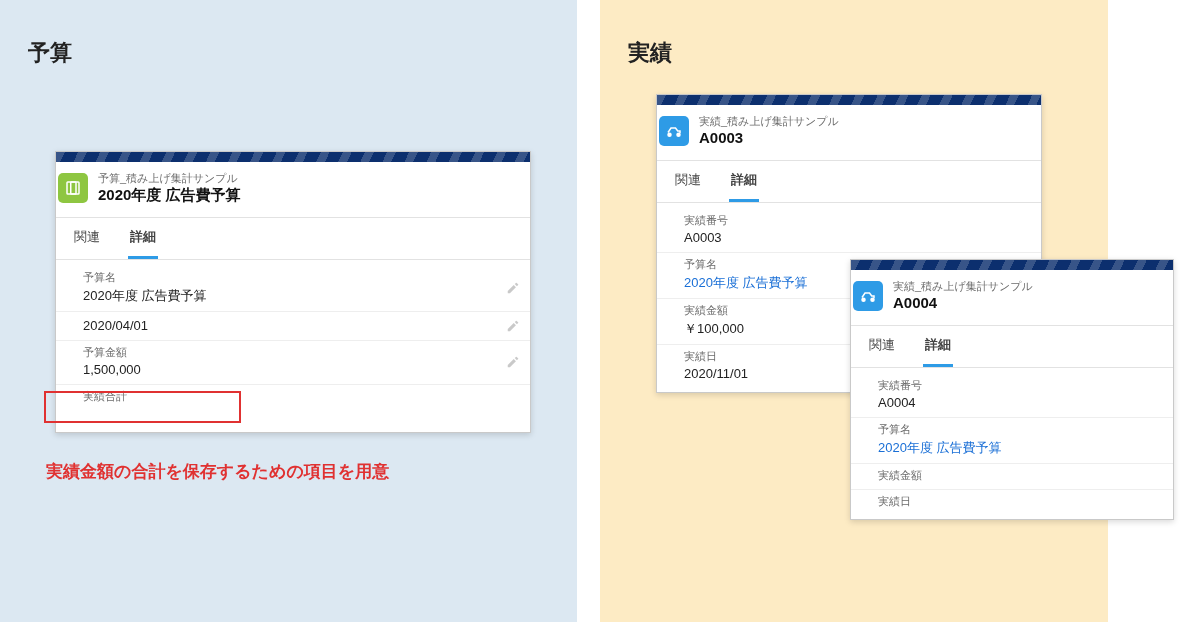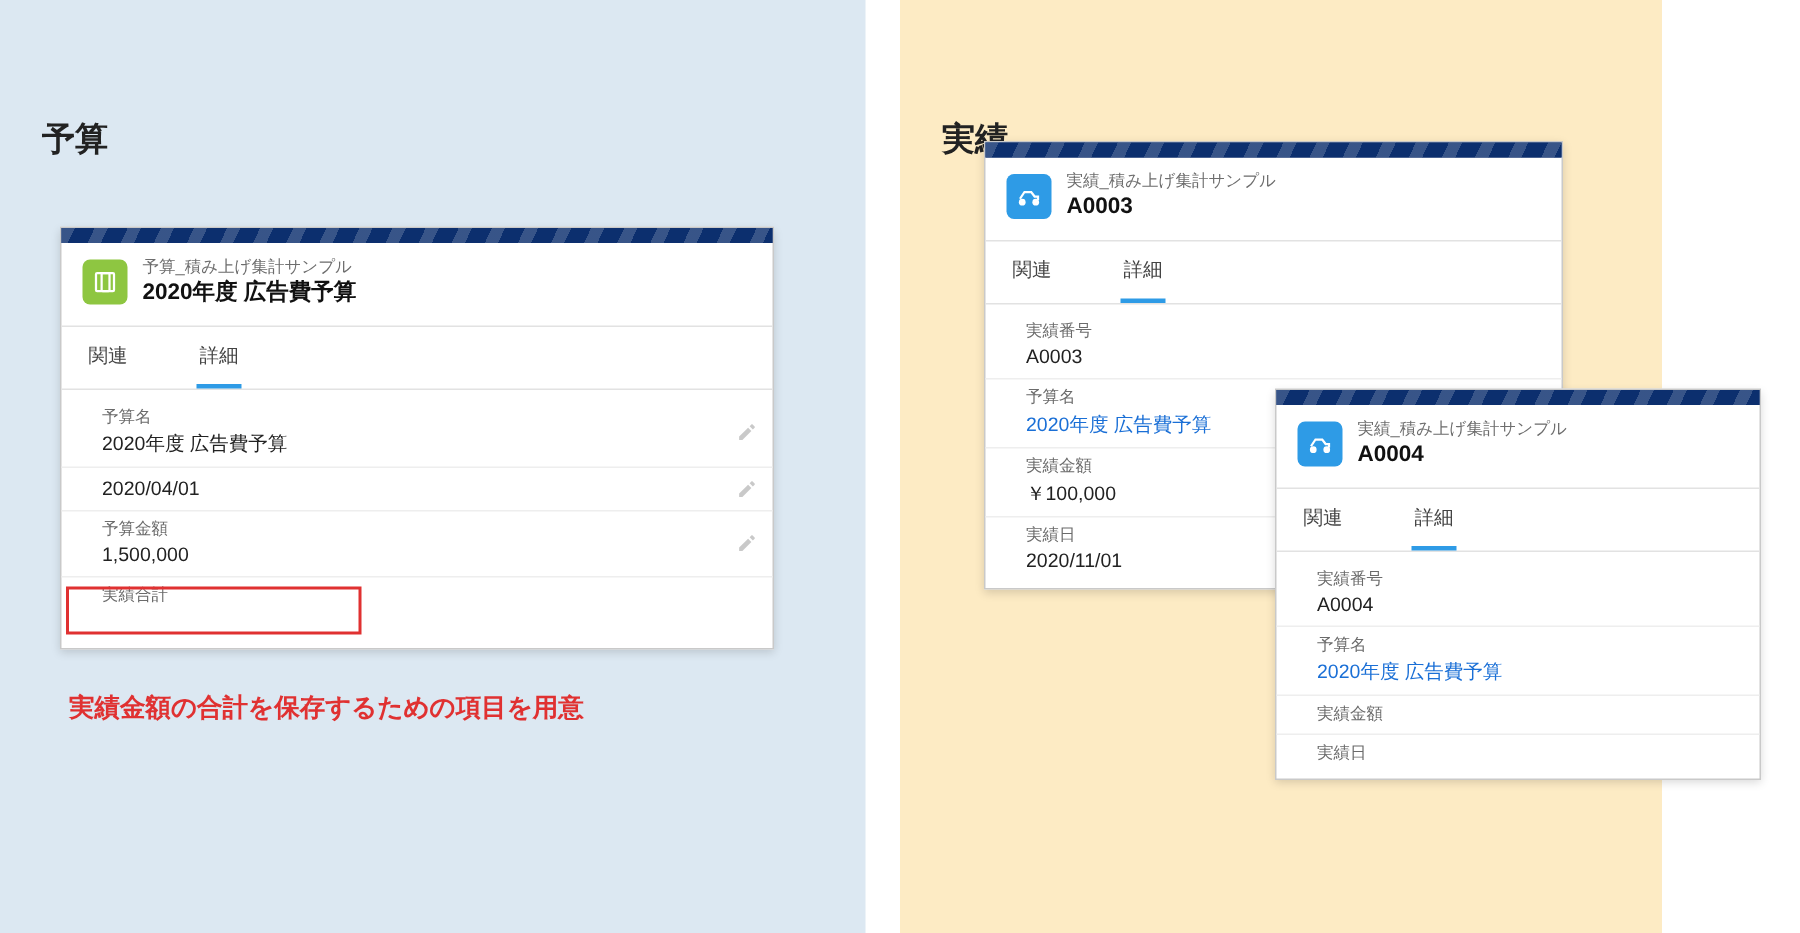--- a/index.html
+++ b/index.html
@@ -3,38 +3,38 @@
 <meta charset="utf-8">
 <style>
   * { box-sizing: border-box; }
   html, body { margin:0; padding:0; font-family: "Hiragino Kaku Gothic ProN","Meiryo",sans-serif; background:#fff; }
   .stage { width:1200px; height:622px; position:relative; overflow:hidden; }
 
   .panel { position:absolute; top:0; bottom:0; }
   .panel-left  { left:0;   width:577px; background:#dce8f2; }
   .panel-right { left:600px; width:508px; background:#fdebc4; }
 
-  .panel-title { position:absolute; left:28px; top:38px; font-size:22px; font-weight:700; color:#222;margin-top:40px; }
+  .panel-title { position:absolute; left:28px; top:38px; font-size:22px; font-weight:700; color:#222; }
 
   .card { position:absolute; background:#fff; border:1px solid #c9c9c9; box-shadow:0 2px 6px rgba(0,0,0,.15); }
   .card-top { height:10px; background:#0b2a66; background-image:
       repeating-linear-gradient(115deg, rgba(255,255,255,.18) 0 8px, rgba(255,255,255,0) 8px 20px),
       linear-gradient(#0c2f6e,#0c2f6e); }
-  .card-header { display:flex; align-items:center; gap:10px; padding:10px 14px 12px 14px; border-bottom:1px solid #e2e2e2; }
+  .card-header { display:flex; align-items:center; gap:10px; padding:10px 14px 12px 2px; border-bottom:1px solid #e2e2e2; }
   .icon-chip { width:30px; height:30px; border-radius:5px; display:flex; align-items:center; justify-content:center; flex:0 0 30px; }
   .icon-chip.green { background:#8ec641; }
   .icon-chip.blue  { background:#2e9be6; }
   .icon-chip svg { width:18px; height:18px; }
   .hdr-txt { display:flex; flex-direction:column; line-height:1.25; }
   .hdr-sub { font-size:11px; color:#6d6d6d; }
   .hdr-main{ font-size:15px; font-weight:700; color:#111; }
 
-  .tabs { display:flex; gap:44px; padding:10px 16px 0 16px; font-size:13px; border-bottom:1px solid #e2e2e2;text-align:right; }
+  .tabs { display:flex; gap:26px; padding:10px 16px 0 16px; font-size:13px; border-bottom:1px solid #e2e2e2;text-align:right; }
   .tab  { padding:0 2px 10px 2px; color:#444; cursor:pointer; }
-  .tab.active { font-weight:400; border-bottom:3px solid #2e9be6; }
+  .tab.active { font-weight:700; border-bottom:3px solid #2e9be6; }
 
   .fields { padding:6px 0 4px 0; }
   .field  { padding:4px 16px 6px 27px; border-bottom:1px solid #eee; position:relative; }
   .field:last-child { border-bottom:none; }
   .f-label { font-size:11px; color:#6b6b6b; }
   .f-value { font-size:13px; color:#222; margin-top:2px; min-height:16px; }
   .f-value.link { color:#1a6fd6; }
   .edit-pencil { position:absolute; right:10px; top:50%; transform:translateY(-50%); width:14px; height:14px; opacity:.45; }
   .edit-pencil svg { width:14px; height:14px; }
 
@@ -42,21 +42,21 @@
   .annotation { position:absolute; color:#e03131; font-size:17px; font-weight:600; white-space:nowrap;margin-top:28px; }
 </style>
 </head>
 <body>
 
 <div class="stage">
 
   <div class="panel panel-left">
     <div class="panel-title">予算</div>
 
-    <div class="card" style="left:40px; top:151px; width:476px;">
+    <div class="card" style="left:55px; top:151px; width:476px;">
       <div class="card-top"></div>
       <div class="card-header">
         <div class="icon-chip green">
           <svg viewBox="0 0 24 24" fill="none" stroke="#fff" stroke-width="2">
               <rect x="4" y="4" width="12" height="16" rx="1"></rect>
               <rect x="9" y="4" width="11" height="16" rx="1"></rect>
             </svg>
         </div>
         <div class="hdr-txt">
           <span class="hdr-sub">予算_積み上げ集計サンプル</span>

